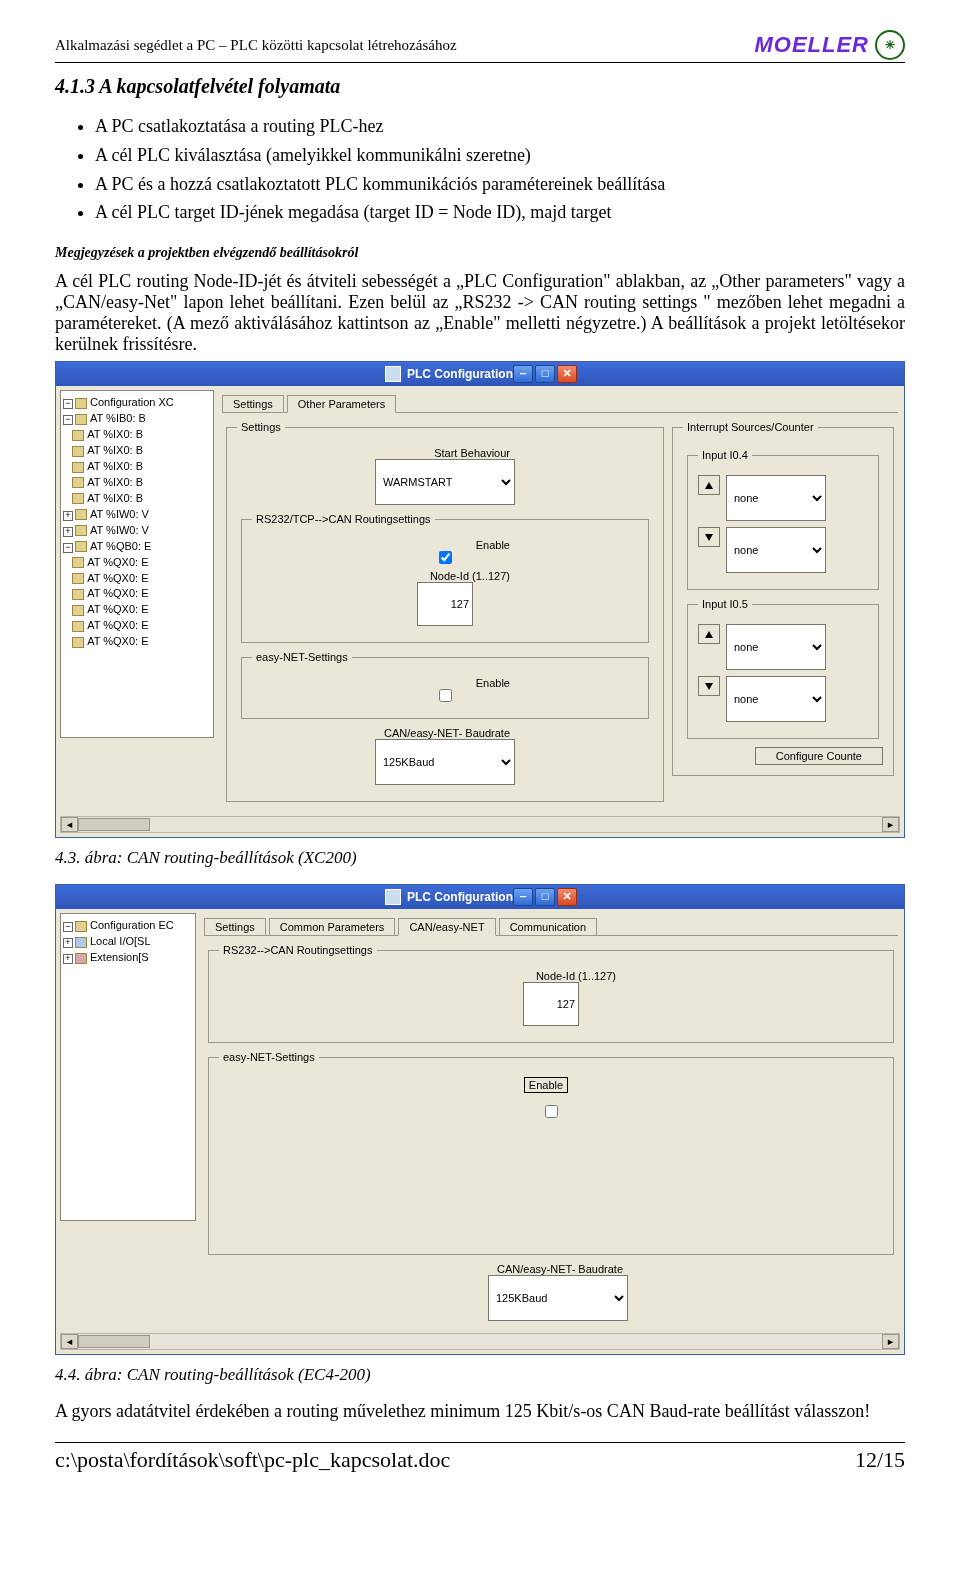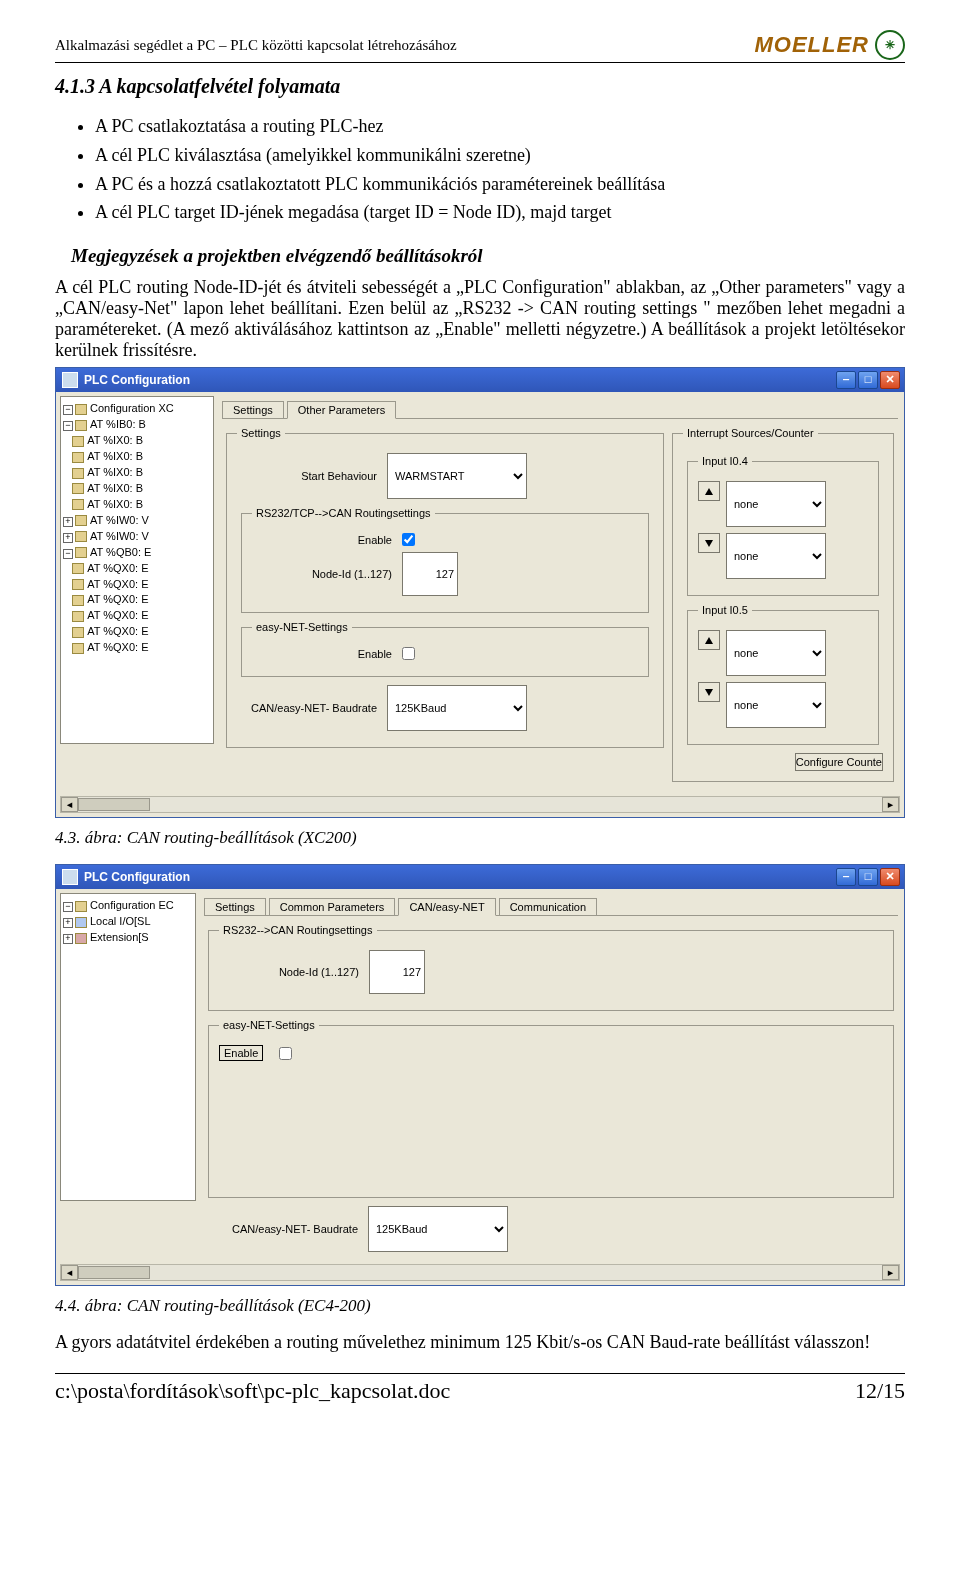--- a/index.html
+++ b/index.html
@@ -26,21 +26,21 @@
   .logo {
     display: flex;
     align-items: center;
     gap: 6px;
   }
   .logo-text {
     font-family: Arial, sans-serif;
     font-weight: bold;
     font-size: 22px;
     letter-spacing: 1px;
-    color: #a16207;
+    color: #6d28d9;
     font-style: italic;
   }
   .logo-badge {
     width: 26px; height: 26px;
     border: 2px solid #1a661a;
     border-radius: 50%;
     display: flex; align-items: center; justify-content: center;
     color: #1a661a; font-family: Arial, sans-serif; font-weight: bold;
     font-size: 12px;
   }
@@ -54,22 +54,22 @@
     margin: 0 0 18px 0;
     padding-left: 40px;
   }
   ul.bullets li {
     font-size: 18px;
     line-height: 1.6;
   }
   .sub-italic {
     font-style: italic;
     font-weight: bold;
-    font-size: 19px;
-    margin: 18px 0 10px 16px;
+    font-size: 14px;
+    margin: 18px 0 10px 0;
   }
   .para {
     font-size: 18px;
     text-align: justify;
     margin: 0 0 6px 0;
   }
   .caption {
     font-style: italic;
     font-size: 17px;
     margin: 10px 0 16px 0;
@@ -89,21 +89,21 @@
     background: #eae7d8;
     font-family: Tahoma, Arial, sans-serif;
     font-size: 11px;
     margin: 4px 0 0 0;
   }
   .titlebar {
     background: linear-gradient(#3d6bd8, #2f56b8);
     color: #fff;
     display: flex;
     align-items: center;
-    justify-content: space-between;
+    justify-content: center;
     padding: 3px 4px 3px 6px;
     font-weight: bold;
     font-size: 12px;
   }
   .titlebar-left { display: flex; align-items: center; gap: 6px; }
   .wicon { width: 14px; height: 14px; background:#cde; border:1px solid #fff; }
   .wbtns { display:flex; gap:2px; }
   .wbtn {
     width: 18px; height: 16px;
     background: linear-gradient(#6fa3f0,#316ad6);
@@ -142,39 +142,39 @@
   }
   .tab.active { background:#eae7d8; border-bottom:1px solid #eae7d8; font-weight:normal; }
   .tabstrip { border-bottom:1px solid #9a988c; }
 
   fieldset {
     border:1px solid #9a988c;
     margin:8px 4px;
     padding:8px 10px 10px 10px;
   }
   legend { padding:0 4px; font-size:11px; }
-  .row { display:flex; align-items:center; margin:6px 0; }
+  .row { display:flex; align-items:center; margin:6px 0;flex-direction:column; }
   .row label { width:140px; text-align:right; margin-right:10px; }
   select.combo, input.txt {
     font-family: Tahoma, Arial, sans-serif;
     font-size:11px;
     border:1px solid #7a786d;
     background:#fff;
     padding:15px 3px;
   }
   select.combo { width: 140px; }
   input.txt { width: 48px; text-align:right; }
   input.chk { margin:0; }
   .two-col { display:flex; }
   .colA { flex:1.2; }
   .colB { width: 230px; }
   .btn-win {
     border:1px solid #7a786d;
     background:#eae7d8;
-    padding:2px 0;
+    padding:2px 20px;
     font-size:11px;
     font-family: inherit;
   }
   .irow { display:flex; align-items:flex-start; gap:6px; margin:6px 0; }
   .irow .icon-up {
     width:20px; height:18px; border:1px solid #7a786d; background:#eae7d8;
     display:flex; align-items:center; justify-content:center;
   }
   .arrow-up { width:0;height:0;border-left:4px solid transparent;border-right:4px solid transparent;border-bottom:7px solid #000;}
   .arrow-down { width:0;height:0;border-left:4px solid transparent;border-right:4px solid transparent;border-top:7px solid #000;}

